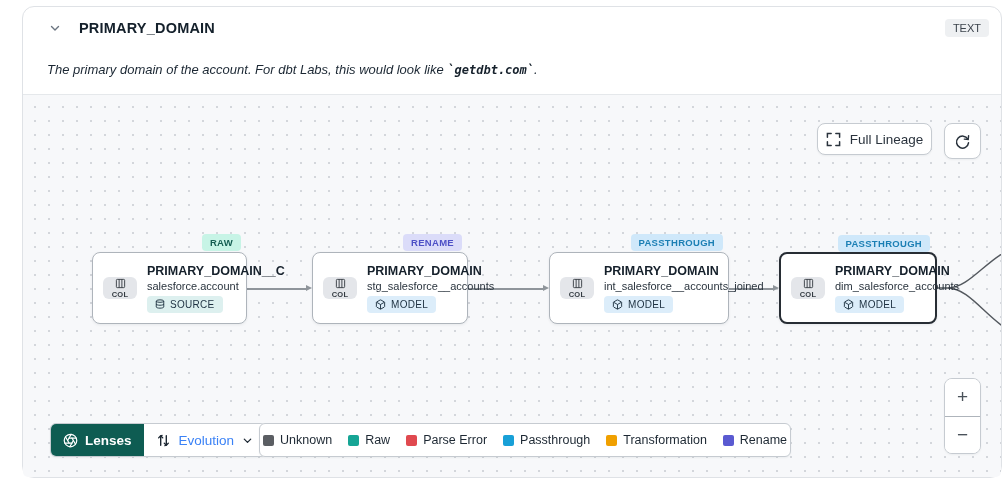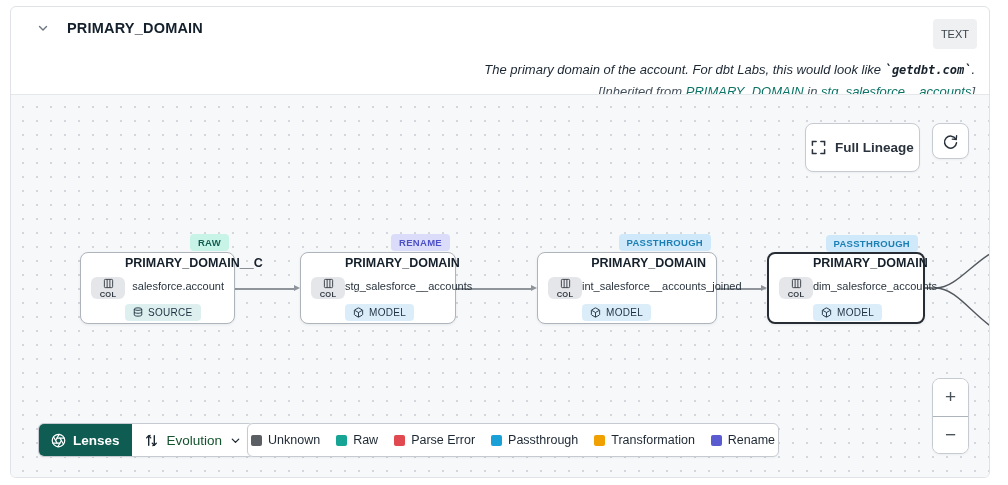--- a/index.html
+++ b/index.html
@@ -3,31 +3,31 @@
 <meta charset="utf-8">
 <style>
   * { box-sizing: border-box; }
   html,body { margin:0; padding:0; }
   body {
     width:1008px; height:485px; background:#fff;
     font-family:"Liberation Sans", sans-serif; color:#18232e;
     position:relative; overflow:hidden;
   }
   .frame {
-    position:absolute; left:10px; top:6px; width:980px; height:472px;
-    border:1px solid #dfe2e6; border-radius:6px; background:#fff;text-align:right;
+    position:absolute; left:22px; top:6px; width:980px; height:472px;
+    border:1px solid #dfe2e6; border-radius:12px; background:#fff;
   }
   
   .header { position:relative; height:87px; padding:10px 14px 0 24px; }
   .title-row { display:flex; align-items:center; gap:16px; height:22px; }
   .chevron-btn { width:16px; height:16px; display:flex; align-items:center; justify-content:center; cursor:pointer; }
   .page-title { font-size:14.5px; font-weight:bold; letter-spacing:.2px; color:#14202b; }
   .type-badge {
     position:absolute; right:12px; top:12px; background:#eef0f2; color:#3c434c;
-    font-size:11px; padding:9px 8px; border-radius:4px; font-weight:500;
+    font-size:11px; padding:3px 8px; border-radius:4px; font-weight:500;
   }
   .desc-row { margin-top:23px; font-size:13px; font-style:italic; color:#1b2733; }
   .desc-row code {
     font-family:"DejaVu Sans Mono", monospace; font-weight:bold; font-size:12px; color:#16212c;
   }
   .inherit-row { margin-top:7px; font-size:13px; font-style:italic; color:#44505c; }
   .inherit-row a { color:#0c7366; text-decoration:underline; cursor:pointer; }
   
   .canvas {
     position:absolute; left:0; right:0; top:87px; bottom:0;
@@ -35,41 +35,41 @@
     background-image:radial-gradient(#d3d6db 1px, transparent 1.2px);
     background-size:14px 14px; background-position:5px 5px;
     border-top:1px solid #e5e8eb; border-radius:0 0 5px 5px; overflow:hidden;
   }
   
   .ctrl-btn {
     position:absolute; background:#fff; border:1px solid #c6cbd1; border-radius:8px;
     display:flex; align-items:center; justify-content:center; gap:9px;
     cursor:pointer; box-shadow:0 1px 2px rgba(20,30,40,.05); color:#2a333d;
   }
-  .full-lineage { left:794px; top:28px; width:115px; height:49px; font-size:13.5px; font-weight:700; }
+  .full-lineage { left:794px; top:28px; width:115px; height:32px; font-size:13.5px; font-weight:400; }
   .refresh { left:921px; top:28px; width:37px; height:36px; }
   
   .node {
     position:absolute; top:157px; height:72px; background:#fff;
     border:1px solid #aeb4bb; border-radius:8px;
     display:flex; align-items:center; padding:0 10px;
     box-shadow:0 1px 3px rgba(20,30,40,.07); cursor:pointer;
   }
   .node--selected { border:2px solid #272d34; }
   .node-badge {
     position:absolute; top:-19px; right:5px; font-size:9.5px; font-weight:bold;
     letter-spacing:.3px; padding:3px 8px; border-radius:4px; white-space:nowrap;
   }
   .col-box {
     width:34px; height:22px; background:#e4e6ea; border-radius:6px; flex:0 0 34px;
     display:flex; flex-direction:column; align-items:center; justify-content:center; gap:1px;
     color:#343b42;
   }
   .col-box .col-label { font-size:7.5px; font-weight:bold; letter-spacing:.3px; }
-  .node-body { display:flex; flex-direction:column; gap:10px; min-width:0; }
+  .node-body { margin-left:10px; display:flex; flex-direction:column; gap:2px; min-width:0; }
   .node-title { font-size:12.5px; font-weight:bold; color:#15202b; white-space:nowrap; }
   .node-subtitle { font-size:11px; color:#2a343e; white-space:nowrap; }
   .res-pill {
     margin-top:2px; align-self:flex-start; display:flex; align-items:center; gap:5px;
     font-size:10px; font-weight:normal; letter-spacing:.3px; color:#1d3040;
     padding:3px 8px; border-radius:4px;
   }
   .res-pill--source { background:#ddf0ef; }
   .res-pill--model { background:#dcedfa; }
   
@@ -84,21 +84,21 @@
     position:absolute; left:27px; top:328px; height:34px; display:flex;
     border:1px solid #c6cbd1; border-radius:6px; overflow:hidden; background:#fff;
     box-shadow:0 1px 2px rgba(20,30,40,.05);
   }
   .lens-btn {
     display:flex; align-items:center; gap:7px; padding:0 12px; background:#0e5c52;
     color:#fff; font-size:13.5px; font-weight:bold; cursor:pointer;
   }
   .evolution-btn {
     display:flex; align-items:center; gap:8px; padding:0 12px; background:#fff;
-    color:#14532d; font-size:13.5px; cursor:pointer;
+    color:#3b82f6; font-size:13.5px; cursor:pointer;
   }
   .legend-box {
     position:absolute; left:236px; top:328px; height:34px; display:flex; align-items:center;
     gap:16px; padding:0 3px; background:#fff; border:1px solid #c6cbd1; border-radius:6px;
     box-shadow:0 1px 2px rgba(20,30,40,.05);
   }
   .legend-item { display:flex; align-items:center; gap:6px; font-size:12.5px; color:#1d2833; }
   .legend-swatch { width:11px; height:11px; border-radius:2px; flex:0 0 11px; }
   
   .zoom-group {
@@ -122,21 +122,20 @@
     <div class="title-row">
       <span class="chevron-btn">
         <svg width="12" height="12" viewBox="0 0 12 12">
             <polyline points="2.5,4.5 6,8 9.5,4.5" fill="none" stroke="#6b7480" stroke-width="1.4" stroke-linecap="round" stroke-linejoin="round"></polyline>
           </svg>
       </span>
       <span class="page-title">PRIMARY_DOMAIN</span>
     </div>
     <span class="type-badge">TEXT</span>
     <div class="desc-row"><span>The primary domain of the account. For dbt Labs, this would look like </span><code>`getdbt.com`</code><span>.</span></div>
-    <div class="inherit-row"><span>[Inherited from </span><a>PRIMARY_DOMAIN</a><span> in </span><a>stg_salesforce__accounts</a><span>]</span></div>
   </div>
 
   <div class="canvas">
 
     <div class="ctrl-btn full-lineage">
       <span>
         <svg width="15" height="15" viewBox="0 0 16 16" fill="none" stroke="#2a333d" stroke-width="1.6" stroke-linecap="round">
           <path d="M1.5 5.5v-4h4"></path>
             <path d="M10.5 1.5h4v4"></path>
             <path d="M14.5 10.5v4h-4"></path>

